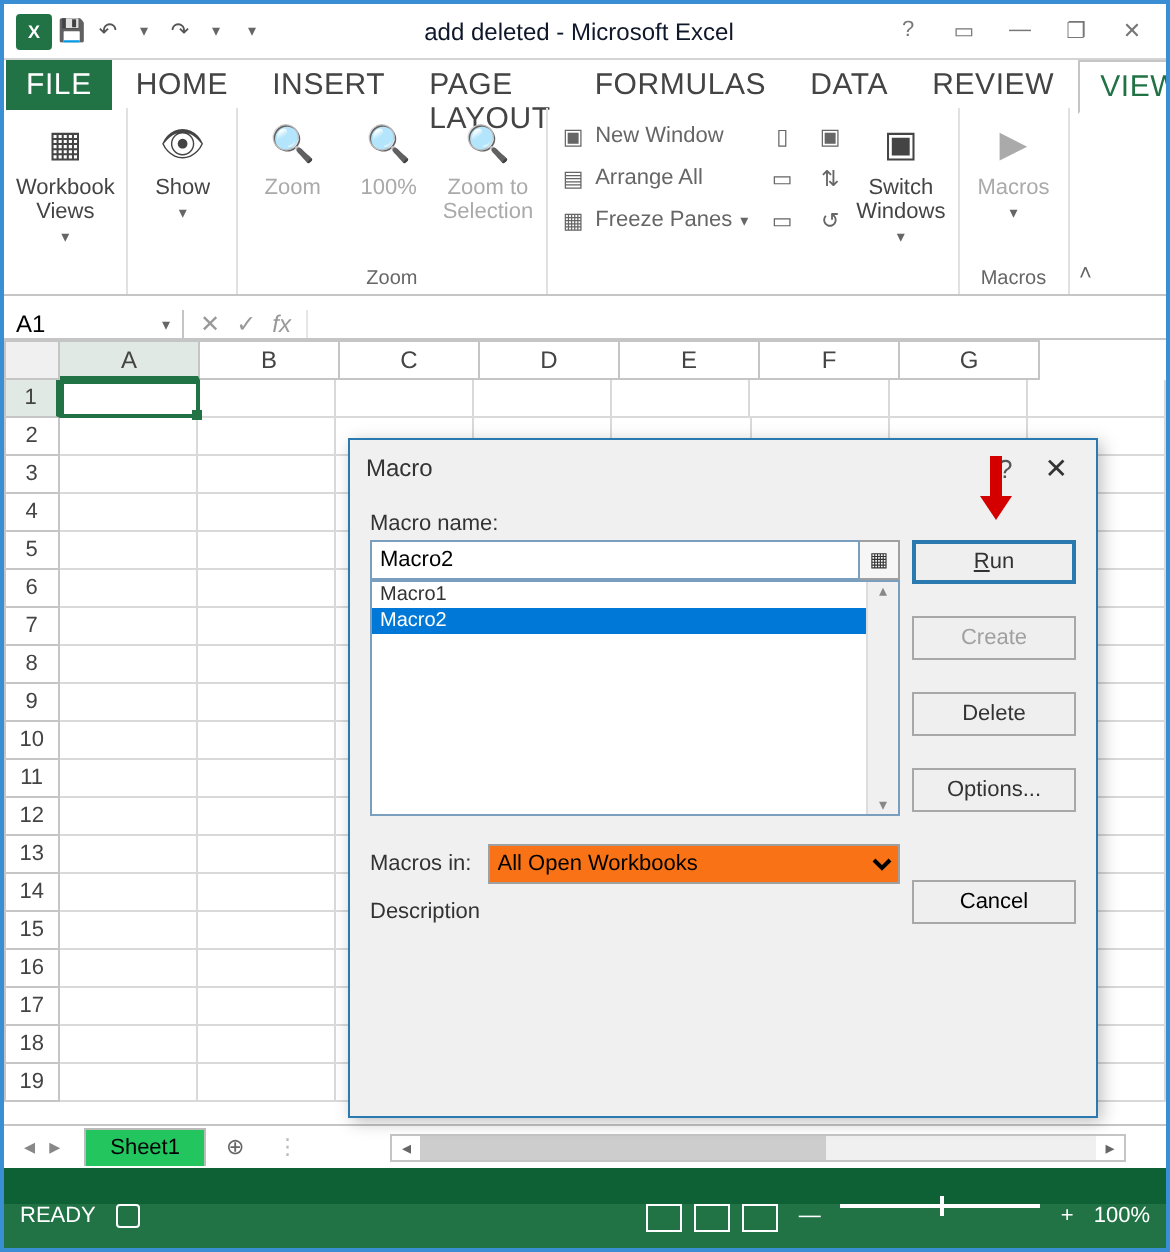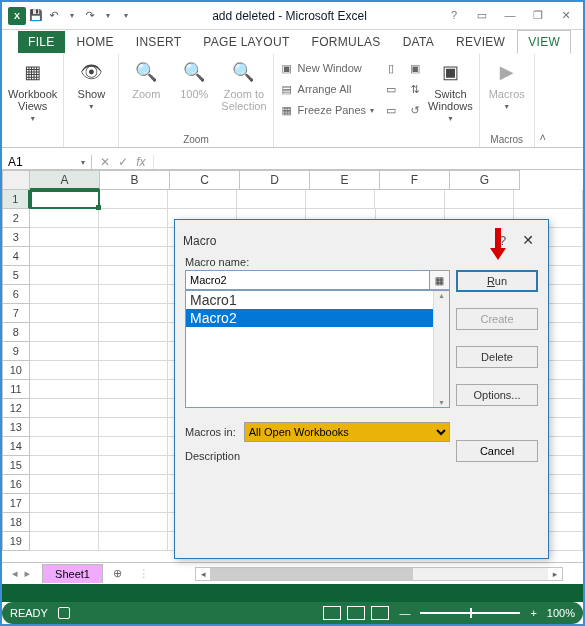--- a/index.html
+++ b/index.html
@@ -8,21 +8,21 @@
 
 .titlebar { height: 28px; background: #fff; display: flex; align-items: center; border-bottom: 1px solid #d4d4d4; font-size: 11px; }
 .qat { display: flex; align-items: center; gap: 2px; padding-left: 6px; }
 .qat-icon { width: 16px; height: 16px; display: flex; align-items: center; justify-content: center; color: #555; }
 .excel-logo { width: 18px; height: 18px; background: #217346; color: #fff; font-size: 9px; font-weight: bold; display: flex; align-items: center; justify-content: center; border-radius: 2px; }
 .title-center { flex: 1; text-align: center; color: #0f172a; font-size: 12px; }
 .title-right { display: flex; gap: 10px; padding-right: 8px; color: #777; }
 .title-right span { width: 18px; text-align: center; cursor: default; }
 
 
-.tabs { height: 24px; display: flex; align-items: center; font-size: 12px; padding-left: 16px; gap: 2px; }
+.tabs { height: 24px; display: flex; align-items: flex-start; font-size: 15px; padding-left: 1px; gap: 2px; }
 .tab { padding: 4px 10px; color: #444; text-transform: uppercase; letter-spacing: 0.3px; }
 .tab.file { background: #217346; color: #fff; }
 .tab.active { border: 1px solid #c5c5c5; border-bottom: 1px solid #fff; color: #217346; }
 
 
 .ribbon { height: 94px; background: #fff; border-bottom: 1px solid #c5c5c5; display: flex; font-size: 11px; }
 .rgroup { border-right: 1px solid #e1e1e1; padding: 4px 6px 2px 6px; display: flex; flex-direction: column; }
 .rgroup-body { flex: 1; display: flex; align-items: flex-start; gap: 6px; }
 .rgroup-label { text-align: center; color: #666; font-size: 10px; padding-top: 2px; }
 .rbtn { display: flex; flex-direction: column; align-items: center; justify-content: flex-start; min-width: 42px; color: #444; gap: 2px; }
@@ -51,62 +51,62 @@
 .row { display: flex; height: 19px; }
 .rowhdr { width: 28px; border: 1px solid #c5c5c5; border-top: none; background: #fff; text-align: center; font-size: 11px; color: #444; line-height: 18px; }
 .rowhdr.sel { background: #e0e9e4; border-right: 2px solid #217346; }
 .cell { width: 70px; border: 1px solid #d9d9d9; border-top: none; border-left: none; }
 .selcell { border: 2px solid #217346; position: absolute; left: 28px; top: 20px; width: 70px; height: 19px; pointer-events: none; }
 .selcell::after { content: ""; position: absolute; right: -3px; bottom: -3px; width: 5px; height: 5px; background: #217346; }
 
 
 .sheettabs { position: absolute; bottom: 40px; left: 0; right: 0; height: 22px; background: #fff; border-top: 1px solid #c5c5c5; display: flex; align-items: center; font-size: 11px; }
 .sheet-navs { padding: 0 10px; color: #888; letter-spacing: 2px; }
-.sheettab { padding: 3px 12px; border: 1px solid #bbb; border-bottom: none; background: #f0abfc; position: relative; top: 0px; }
+.sheettab { padding: 3px 12px; border: 1px solid #bbb; border-bottom: none; background: #22c55e; position: relative; top: 0px; }
 .addsheet { padding: 0 10px; color: #666; }
 .hscroll { flex: 1; margin: 0 20px 0 40px; height: 14px; border: 1px solid #c5c5c5; display: flex; align-items: center; }
 .hscroll .arr { width: 14px; text-align: center; color: #666; font-size: 9px; }
 .hscroll .track { flex: 1; background: #f0f0f0; height: 100%; position: relative; }
 .hscroll .thumb { position: absolute; left: 0; width: 60%; height: 100%; background: #cdcdcd; }
 
 
-.statusbar { position: absolute; bottom: 0; left: 0; right: 0; height: 22px; background: #217346; color: #fff; display: flex; align-items: center; font-size: 11px; padding: 0 8px; gap: 10px; border-radius: 11px; }
+.statusbar { position: absolute; bottom: 0; left: 0; right: 0; height: 22px; background: #217346; color: #fff; display: flex; font-size: 11px; padding: 0 8px; gap: 10px; }
 .statusbar .spacer { flex: 1; }
 .view-icons { display: flex; gap: 6px; }
 .view-icons span { width: 18px; height: 14px; border: 1px solid #fff; display: inline-block; }
 .zoomslider { width: 100px; height: 2px; background: #fff; position: relative; }
 .zoomslider::before { content: ""; position: absolute; left: 50%; top: -4px; width: 2px; height: 10px; background: #fff; }
 
 .statusbar-top { position: absolute; bottom: 22px; left: 0; right: 0; height: 18px; background: #0e6134; }
 
 
 .dialog { position: absolute; left: 172px; top: 217px; width: 375px; height: 340px; background: #f0f0f0; border: 1px solid #2a7ab0; box-shadow: 2px 2px 8px rgba(0,0,0,0.25); font-size: 11px; color: #333; }
-.dlg-title { height: 28px; display: flex; align-items: flex-end; padding: 0 8px; }
+.dlg-title { height: 28px; display: flex; align-items: center; padding: 0 8px; }
 .dlg-title .t { flex: 1; font-size: 12px; }
 .dlg-title .q { padding: 0 10px; color: #555; font-size: 13px; }
 .dlg-title .x { padding: 0 6px; font-size: 14px; }
 .dlg-body { padding: 4px 10px 10px 10px; position: relative; }
 .dlg-label { margin: 4px 0 2px 0; }
 .dlg-row { display: flex; gap: 6px; }
 .dlg-col-left { flex: 1; }
 .dlg-col-right { width: 82px; display: flex; flex-direction: column; gap: 16px; }
 .name-input { display: flex; }
 .name-input input { flex: 1; height: 20px; border: 1px solid #7a9ebd; padding: 0 4px; font-size: 11px; }
 .picker { width: 20px; height: 20px; border: 1px solid #a0a0a0; border-left: none; display: flex; align-items: center; justify-content: center; font-size: 10px; background: #f6f6f6; }
 .listbox { height: 118px; border: 1px solid #7a9ebd; background: #fff; margin-top: 0; overflow: hidden; position: relative; }
 .listbox .scroll { position: absolute; right: 0; top: 0; bottom: 0; width: 16px; background: #f0f0f0; border-left: 1px solid #ddd; }
 .listbox .scroll::before { content: "▴"; position: absolute; top: 0; left: 0; right: 0; text-align: center; font-size: 8px; color: #888; }
 .listbox .scroll::after { content: "▾"; position: absolute; bottom: 0; left: 0; right: 0; text-align: center; font-size: 8px; color: #888; }
-.listitem { padding: 1px 4px; font-size: 14px; }
+.listitem { padding: 1px 4px; font-size: 10px; }
 .listitem.selected { background: #0078d7; color: #fff; }
 .dlg-btn { height: 22px; border: 1px solid #a8a8a8; background: #efefef; font-size: 11px; color: #333; }
 .dlg-btn.primary { border: 2px solid #2a7ab0; }
 .dlg-btn.disabled { color: #a0a0a0; }
 .macros-in-row { display: flex; align-items: center; gap: 8px; margin-top: 14px; }
-.macros-in-row select { flex: 1; height: 20px; border: 1px solid #a0a0a0; font-size: 11px; background: #eab308; }
+.macros-in-row select { flex: 1; height: 20px; border: 1px solid #a0a0a0; font-size: 11px; background: #f97316; }
 .desc-label { margin-top: 8px; }
 .dlg-cancel { position: absolute; right: 10px; bottom: 10px; width: 82px; height: 22px; border: 1px solid #a8a8a8; background: #efefef; font-size: 11px; }
 
 
 .red-arrow { position: absolute; left: 488px; top: 226px; width: 16px; height: 32px; pointer-events: none; }
 .red-arrow .shaft { position: absolute; left: 5px; top: 0; width: 6px; height: 22px; background: #d40000; }
 .red-arrow .head { position: absolute; left: 0; top: 20px; width: 0; height: 0; border-left: 8px solid transparent; border-right: 8px solid transparent; border-top: 12px solid #d40000; }
 </style>
 </head>
 <body>

